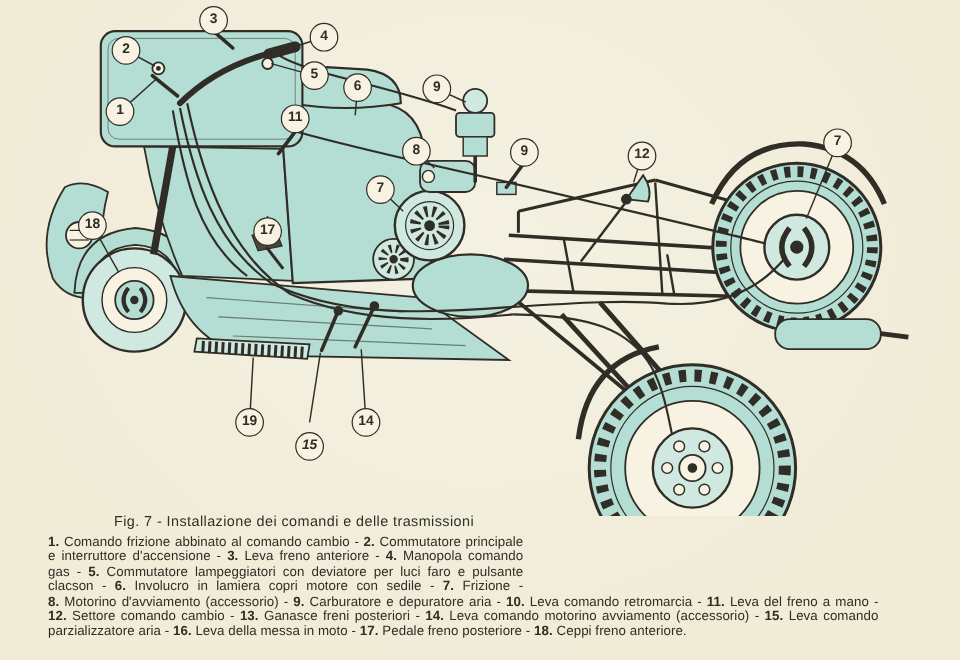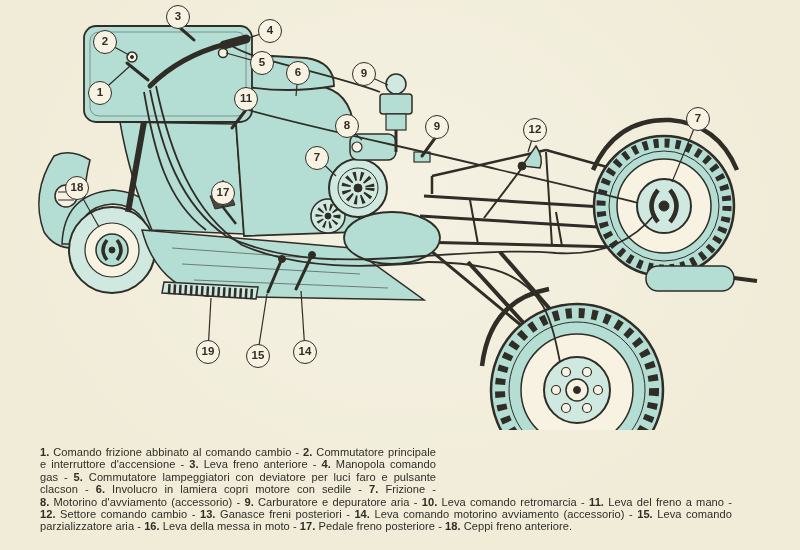--- a/index.html
+++ b/index.html
@@ -223,23 +223,24 @@
         <div class="callout" style="left: 250px; top: 51px;">5</div>
         <div class="callout" style="left: 286px; top: 61px;">6</div>
         <div class="callout" style="left: 305px; top: 146px;">7</div>
         <div class="callout" style="left: 335px; top: 114px;">8</div>
         <div class="callout" style="left: 352px; top: 62px;">9</div>
         <div class="callout" style="left: 425px; top: 115px;">9</div>
         <div class="callout" style="left: 234px; top: 87px;">11</div>
         <div class="callout" style="left: 523px; top: 118px; text-align: center;">12</div>
         <div class="callout" style="left: 686px; top: 107px;">7</div>
         <div class="callout" style="left: 293px; top: 340px;">14</div>
-        <div class="callout" style="left: 246px; top: 344px;">15</div>
+        <div class="callout" style="left: 246px; top: 360px; font-style: italic;">15</div>
         <div class="callout" style="left: 196px; top: 340px;">19</div>
         <div class="callout" style="left: 211px; top: 168px; margin-top: 13px;">17</div>
         <div class="callout" style="left: 65px; top: 176px;">18</div>
       </div>
   </div>
 
+  <div class="fig-caption">Fig. 7 - Installazione dei comandi e delle trasmissioni</div>
 
   <div class="legend" id="legend-paragraph"><span class="legend-wrap-spacer"></span><span><b>1.</b>&nbsp;Comando frizione abbinato al comando cambio</span> - <span><b>2.</b>&nbsp;Commutatore principale e interruttore d'accensione</span> - <span><b>3.</b>&nbsp;Leva freno anteriore</span> - <span><b>4.</b>&nbsp;Manopola comando gas</span> - <span><b>5.</b>&nbsp;Commutatore lampeggiatori con deviatore per luci faro e pulsante clacson</span> - <span><b>6.</b>&nbsp;Involucro in lamiera copri motore con sedile</span> - <span><b>7.</b>&nbsp;Frizione</span> - <span><b>8.</b>&nbsp;Motorino d'avviamento (accessorio)</span> - <span><b>9.</b>&nbsp;Carburatore e depuratore aria</span> - <span><b>10.</b>&nbsp;Leva comando retromarcia</span> - <span><b>11.</b>&nbsp;Leva del freno a mano</span> - <span><b>12.</b>&nbsp;Settore comando cambio</span> - <span><b>13.</b>&nbsp;Ganasce freni posteriori</span> - <span><b>14.</b>&nbsp;Leva comando motorino avviamento (accessorio)</span> - <span><b>15.</b>&nbsp;Leva comando parzializzatore aria</span> - <span><b>16.</b>&nbsp;Leva della messa in moto</span> - <span><b>17.</b>&nbsp;Pedale freno posteriore</span> - <span><b>18.</b>&nbsp;Ceppi freno anteriore</span>.</div>
 
 </div>
 
 </body></html>

